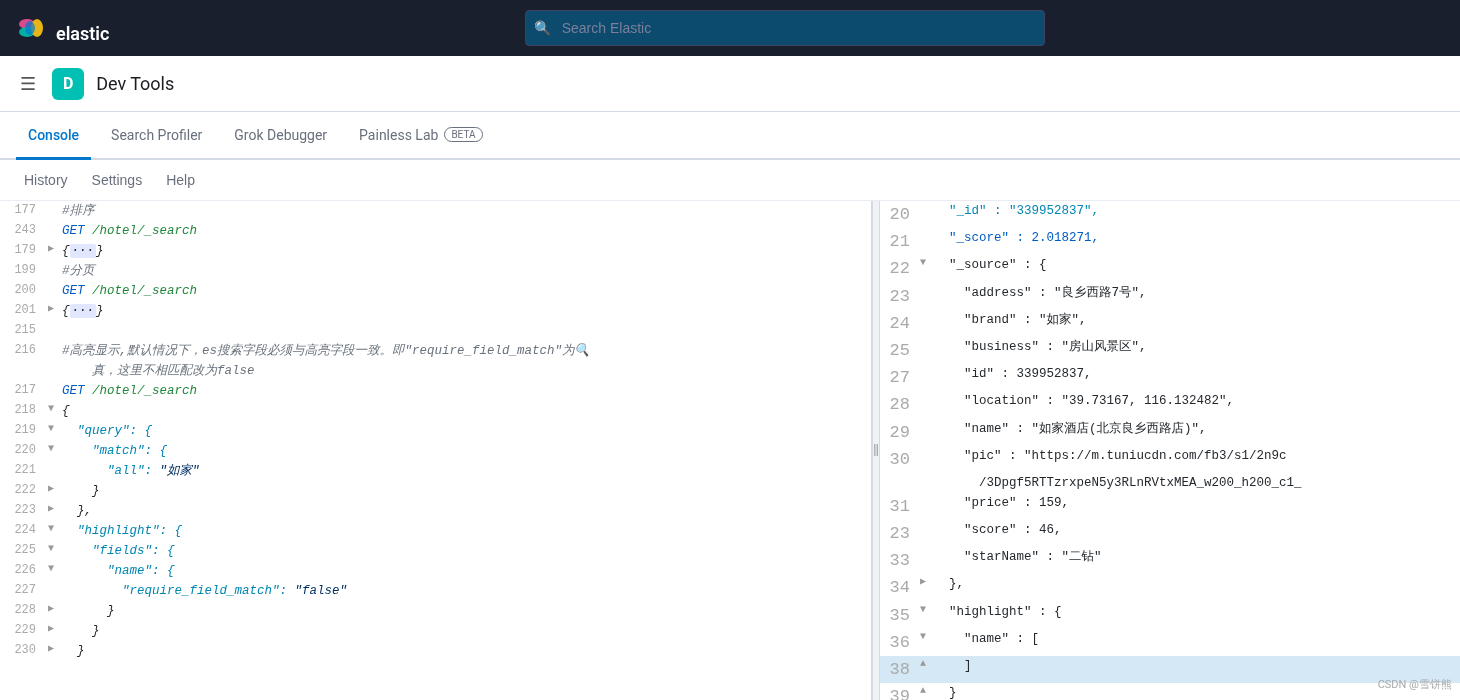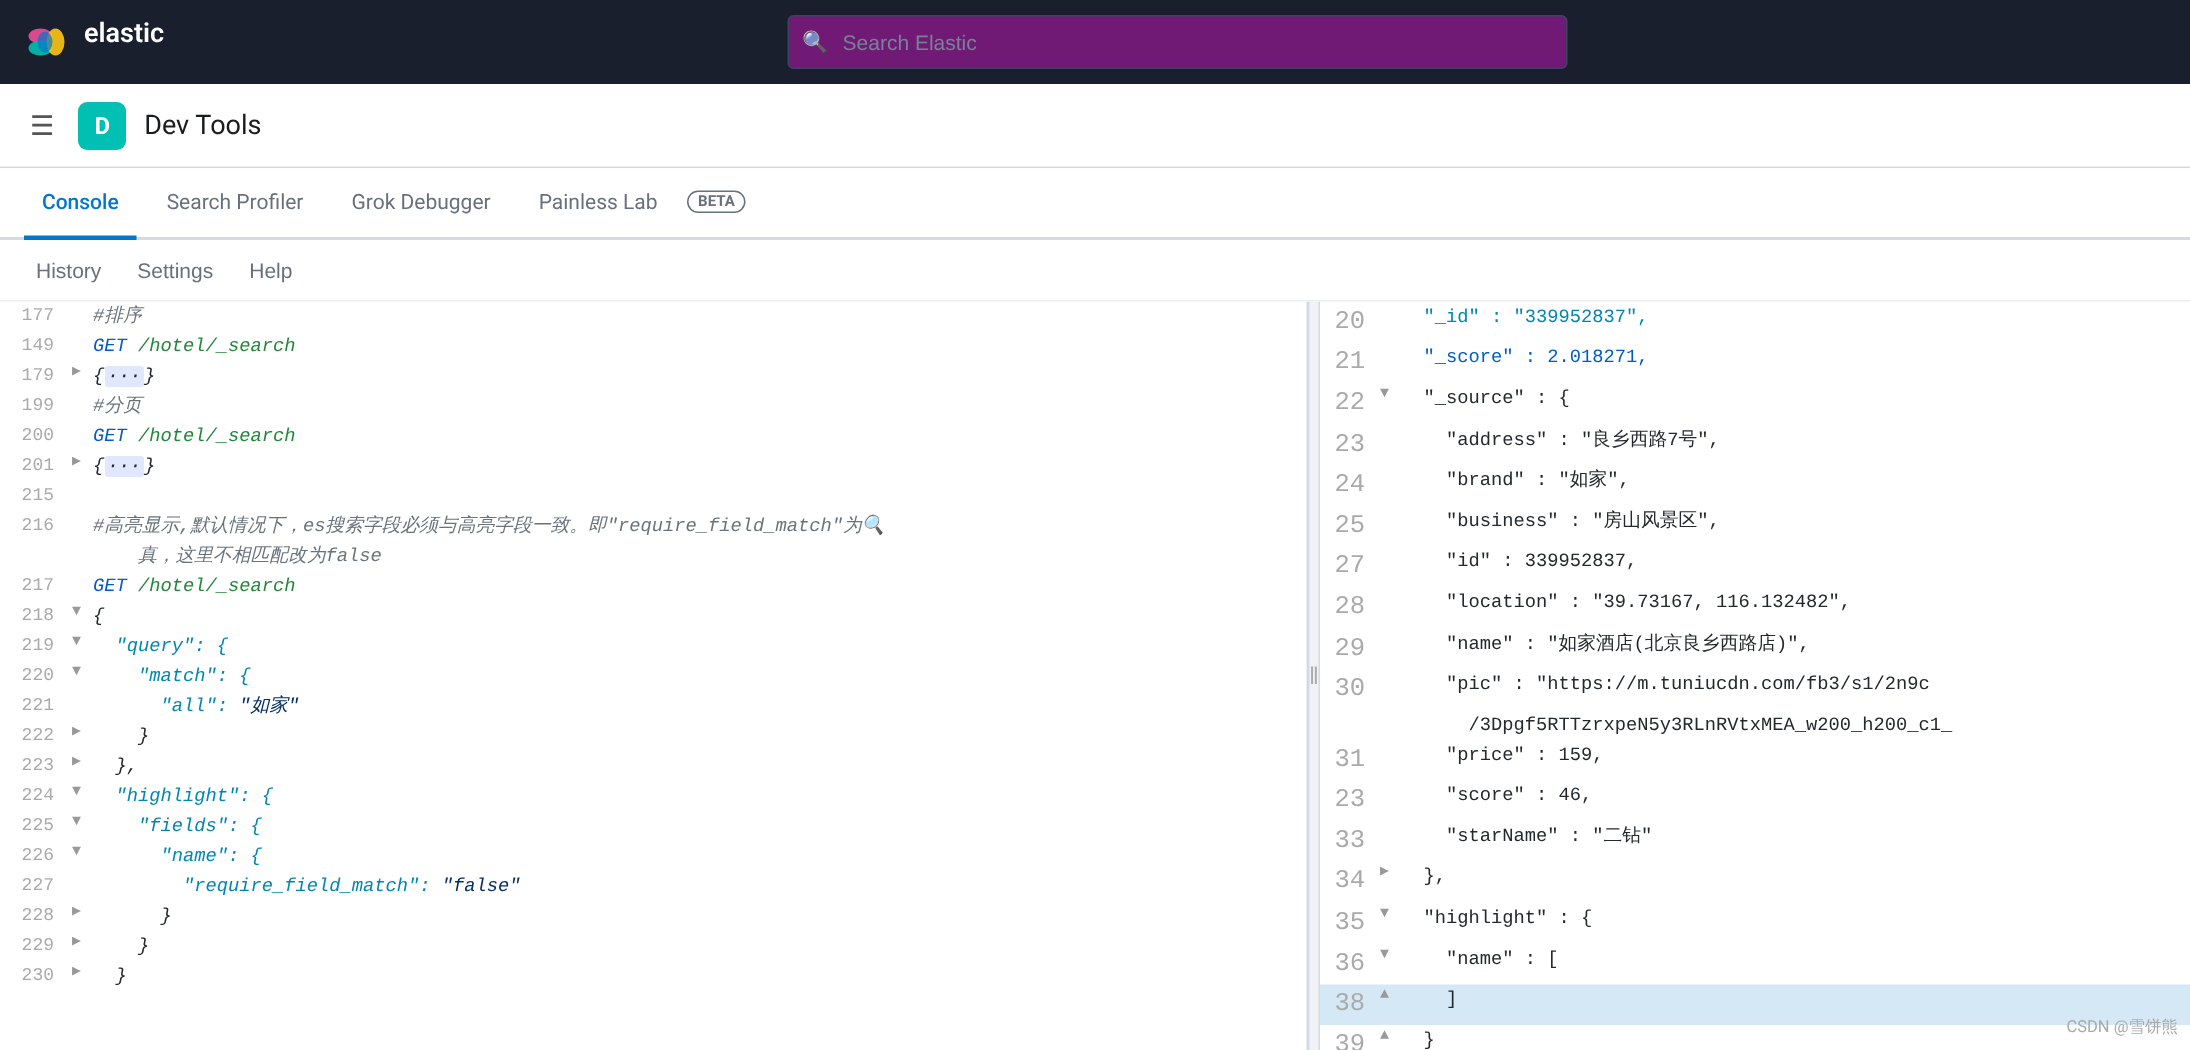--- a/index.html
+++ b/index.html
@@ -9,40 +9,40 @@
     .top-bar {
       background: #1a1f2e;
       height: 56px;
       display: flex;
       align-items: center;
       padding: 0 16px;
       gap: 16px;
     }
     .elastic-logo {
       display: flex;
-      align-items: flex-start;
+      align-items: flex-end;
       gap: 8px;
       color: #fff;
       font-size: 18px;
       font-weight: 600;
     }
     .logo-icon {
       width: 32px;
       height: 32px;
     }
     .search-bar {
       flex: 1;
       max-width: 520px;
       margin: 0 auto;
       position: relative;
     }
     .search-bar input {
       width: 100%;
       height: 36px;
-      background: #701a75;
+      background: #0c4a6e;
       border: 1px solid #3d4463;
       border-radius: 4px;
       color: #aab;
       padding: 0 12px 0 36px;
       font-size: 14px;
       outline: none;
     }
     .search-bar input::placeholder { color: #7a8099; }
     .search-icon-top {
       position: absolute;
@@ -115,22 +115,22 @@
       border-bottom-color: #0077cc;
       font-weight: 500;
     }
     .beta-badge {
       background: none;
       border: 1px solid #69707d;
       border-radius: 10px;
       padding: 1px 6px;
       font-size: 10px;
       color: #69707d;
-      margin-left: 20px;
-      font-weight: 700;
+      margin-left: 6px;
+      font-weight: 400;
     }
 
     
     .toolbar {
       display: flex;
       align-items: center;
       padding: 8px 16px;
       gap: 8px;
       border-bottom: 1px solid #e9edf3;
     }
@@ -298,21 +298,21 @@
 <div class="main-content">
 
   <div class="editor-pane">
     <div class="code-area" id="editor-area">
     <div class="code-line">
           <span class="line-num">177</span>
           <span class="line-arrow"></span>
           <span class="line-content"><span style="color: rgb(106, 115, 125);">#排序</span></span>
         </div>
         <div class="code-line">
-          <span class="line-num">149</span>
+          <span class="line-num">243</span>
           <span class="line-arrow"></span>
           <span class="line-content"><span style="color: rgb(0, 92, 197);">GET </span><span style="color: rgb(34, 134, 58);">/hotel/_search</span></span>
         </div>
         <div class="code-line">
           <span class="line-num">179</span>
           <span class="line-arrow">▶</span>
           <span class="line-content"><span style="color: rgb(36, 41, 46);">{</span><span style="color: rgb(36, 41, 46); background: rgb(224, 231, 255); border-radius: 2px; padding: 0px 2px;">···</span><span style="color: rgb(36, 41, 46);">}</span></span>
         </div>
         <div class="code-line">
           <span class="line-num">199</span>

